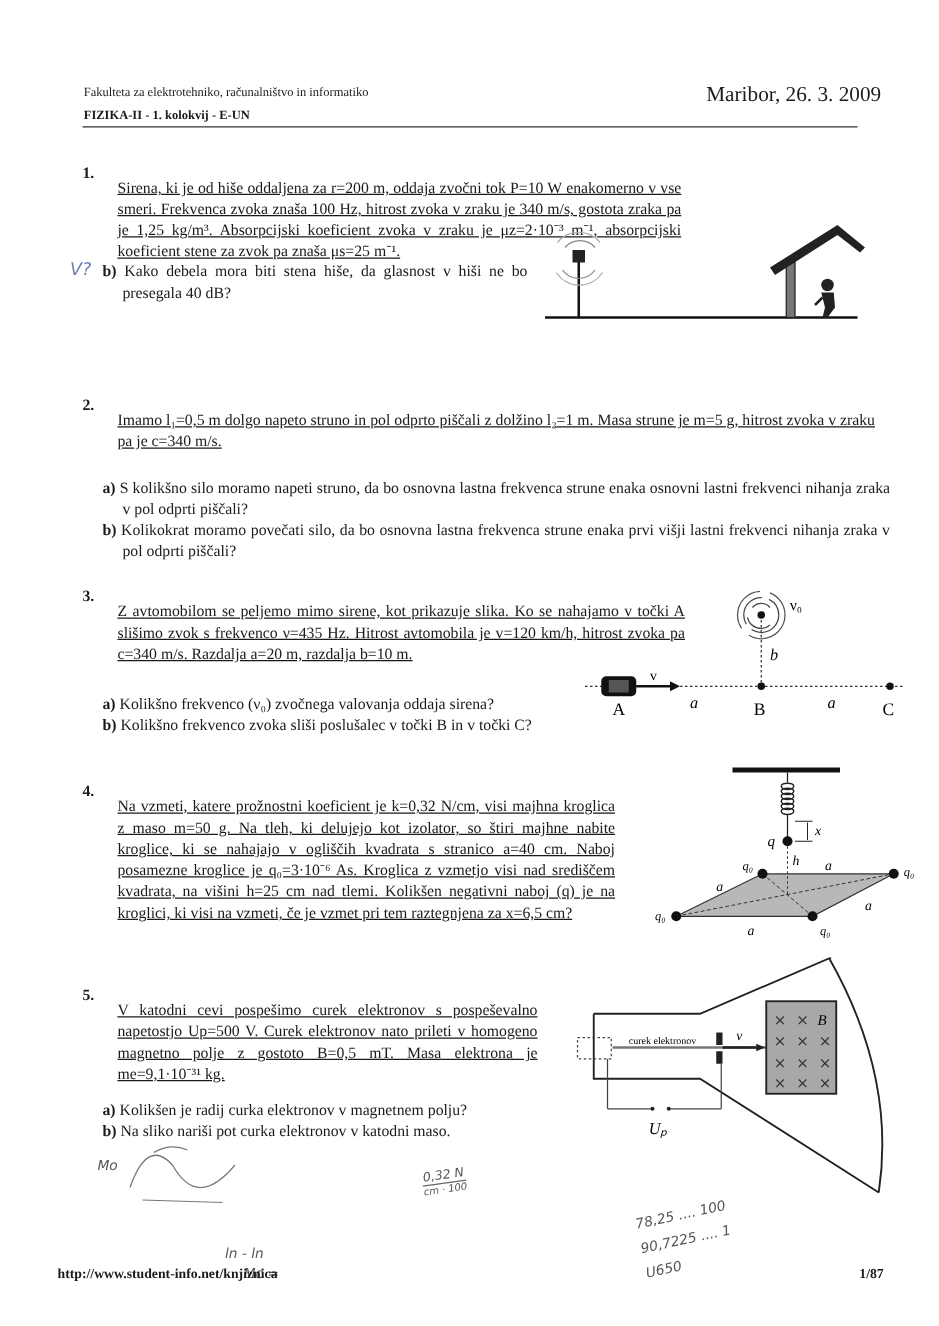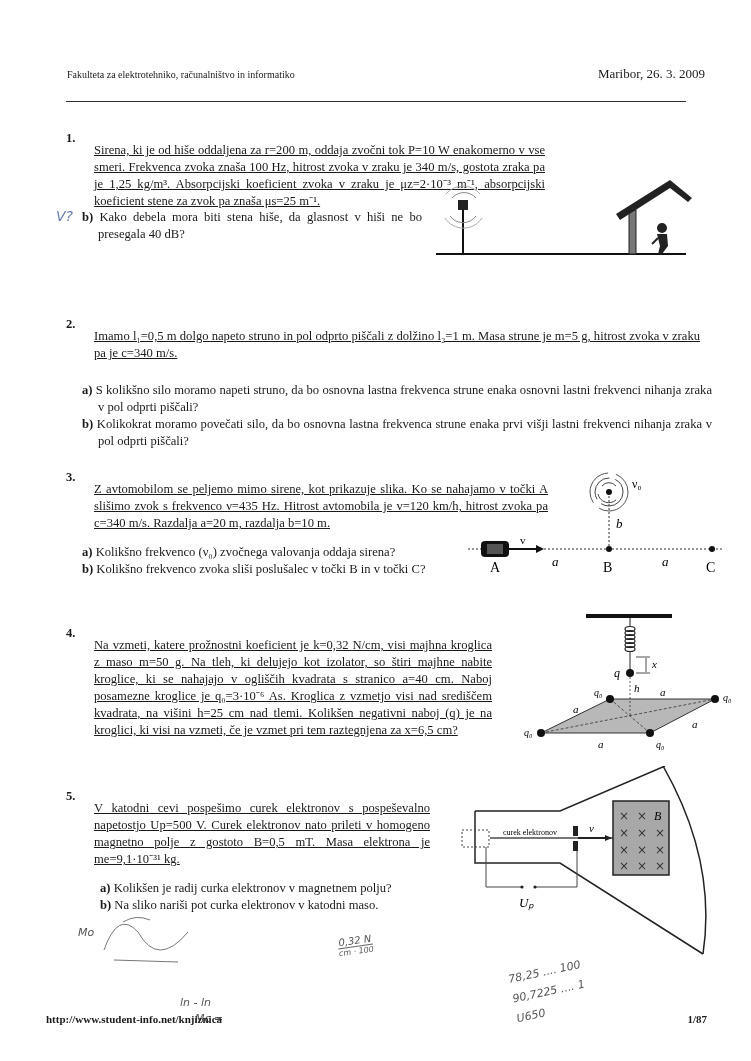--- a/index.html
+++ b/index.html
@@ -1,37 +1,38 @@
 <!DOCTYPE html>
 <html><head>
 <meta charset="utf-8">
 <style>
   html, body { margin:0; padding:0; }
   body { width:751px; height:1061px; background:#ffffff; position:relative; overflow:hidden;
          font-family:"Liberation Serif", serif; color:#1a1a1a; }
   .abs { position:absolute; }
   .hdr-left { left:67px; top:66px; font-size:10px; line-height:18px; }
   .hdr-left .t2 { font-weight:bold; }
-  .hdr-right { right:46px; top:66px; font-size:13px; }
+  .hdr-right { right:46px; top:66px; font-size:17px; }
   .hdr-rule { left:66px; top:101px; width:620px; height:1px; background:#333; }
   .q { font-size:12.6px; line-height:17px; text-align:justify; }
   .q .num { font-weight:bold; position:absolute; left:-16px; top:0; }
   .q p { margin:12px;text-decoration:underline; }
   .q .sub { margin-top:6px; }
   .q .sub div { padding-left:16px; text-indent:-16px; }
   .q .sub b { font-weight:bold; }
   .footer-left { left:46px; top:1013px; font-family:Liberation Serif, serif; font-weight:bold; font-size:11px; }
   .footer-right { right:44px; top:1013px; font-family:Liberation Serif, serif; font-weight:bold; font-size:11px; }
   .hand { font-family:"DejaVu Sans", sans-serif; color:#555; font-style:italic; }
 </style>
 </head>
 <body>
 
 <div class="abs hdr-left">
   <div>Fakulteta za elektrotehniko, računalništvo in informatiko</div>
+  <div class="t2">FIZIKA-II - 1. kolokvij - E-UN</div>
 </div>
 <div class="abs hdr-right">Maribor, 26. 3. 2009</div>
 <div class="abs hdr-rule"></div>
 
 <div class="abs q" style="left:82px; top:130px; width:475px;">
   <span class="num">1.</span>
   <p>Sirena, ki je od hiše oddaljena za r=200 m, oddaja zvočni tok P=10 W enakomerno v vse smeri. Frekvenca zvoka znaša 100 Hz, hitrost zvoka v zraku je 340 m/s, gostota zraka pa je 1,25 kg/m³. Absorpcijski koeficient zvoka v zraku je μz=2·10⁻³ m⁻¹, absorpcijski koeficient stene za zvok pa znaša μs=25 m⁻¹.</p>
 </div>
 <div class="abs q" style="left:82px; top:203px; width:340px;">
   <div class="sub">
@@ -60,21 +61,21 @@
   <p>Imamo l₁=0,5 m dolgo napeto struno in pol odprto piščali z dolžino l₂=1 m. Masa strune je m=5 g, hitrost zvoka v zraku pa je c=340 m/s.</p>
   <div class="sub" style="margin-top:20px;">
     <div><b>a)</b> <span>S kolikšno silo moramo napeti struno, da bo osnovna lastna frekvenca strune enaka osnovni lastni frekvenci nihanja zraka v pol odprti piščali?</span></div>
     <div><b>b)</b> <span>Kolikokrat moramo povečati silo, da bo osnovna lastna frekvenca strune enaka prvi višji lastni frekvenci nihanja zraka v pol odprti piščali?</span></div>
   </div>
 </div>
 
 <div class="abs q" style="left:82px; top:469px; width:478px;">
   <span class="num">3.</span>
   <p>Z avtomobilom se peljemo mimo sirene, kot prikazuje slika. Ko se nahajamo v točki A slišimo zvok s frekvenco ν=435 Hz. Hitrost avtomobila je v=120 km/h, hitrost zvoka pa c=340 m/s. Razdalja a=20 m, razdalja b=10 m.</p>
-  <div class="sub" style="margin-top:12px; width:420px;">
+  <div class="sub" style="margin-top:23px; width:420px;">
     <div><b>a)</b> <span>Kolikšno frekvenco (ν₀) zvočnega valovanja oddaja sirena?</span></div>
     <div><b>b)</b> <span>Kolikšno frekvenco zvoka sliši poslušalec v točki B in v točki C?</span></div>
   </div>
 </div>
 
 <svg class="abs" style="left:466px; top:468px;" width="266" height="108">
   <line x1="2" y1="81" x2="256" y2="81" stroke="#333" stroke-width="1" stroke-dasharray="2,2"></line>
   <line x1="143" y1="24" x2="143" y2="81" stroke="#333" stroke-width="1" stroke-dasharray="2,2"></line>
   <circle cx="143" cy="24" r="3" fill="#111"></circle>
   <path d="M136 18 A9 9 0 0 1 150 18" fill="none" stroke="#444" stroke-width="1"></path>
@@ -135,21 +136,21 @@
   <text x="146" y="140" font-size="10" font-style="italic" font-family="Liberation Serif, serif">q₀</text>
   <text x="150" y="88" font-size="11" font-style="italic" font-family="Liberation Serif, serif">a</text>
   <text x="63" y="105" font-size="11" font-style="italic" font-family="Liberation Serif, serif">a</text>
   <text x="182" y="120" font-size="11" font-style="italic" font-family="Liberation Serif, serif">a</text>
   <text x="88" y="140" font-size="11" font-style="italic" font-family="Liberation Serif, serif">a</text>
 </svg>
 
 <div class="abs q" style="left:82px; top:788px; width:360px;">
   <span class="num">5.</span>
   <p>V katodni cevi pospešimo curek elektronov s pospeševalno napetostjo Up=500 V. Curek elektronov nato prileti v homogeno magnetno polje z gostoto B=0,5 mT. Masa elektrona je me=9,1·10⁻³¹ kg.</p>
-  <div class="sub" style="margin-top:8px;margin-left:18px;">
+  <div class="sub" style="margin-top:8px;">
     <div><b>a)</b> <span>Kolikšen je radij curka elektronov v magnetnem polju?</span></div>
     <div><b>b)</b> <span>Na sliko nariši pot curka elektronov v katodni maso.</span></div>
   </div>
 </div>
 
 <svg class="abs" style="left:455px; top:766px;" width="265" height="200">
   <polyline points="20,45 105,45 210,0" fill="none" stroke="#222" stroke-width="1.5"></polyline>
   <polyline points="20,45 20,97 105,97 248,188" fill="none" stroke="#222" stroke-width="1.5"></polyline>
   <path d="M208 0 Q262 95 248 188" fill="none" stroke="#222" stroke-width="1.5"></path>
   <rect x="7" y="64" width="27" height="17" fill="none" stroke="#444" stroke-width="1" stroke-dasharray="2,2"></rect>

